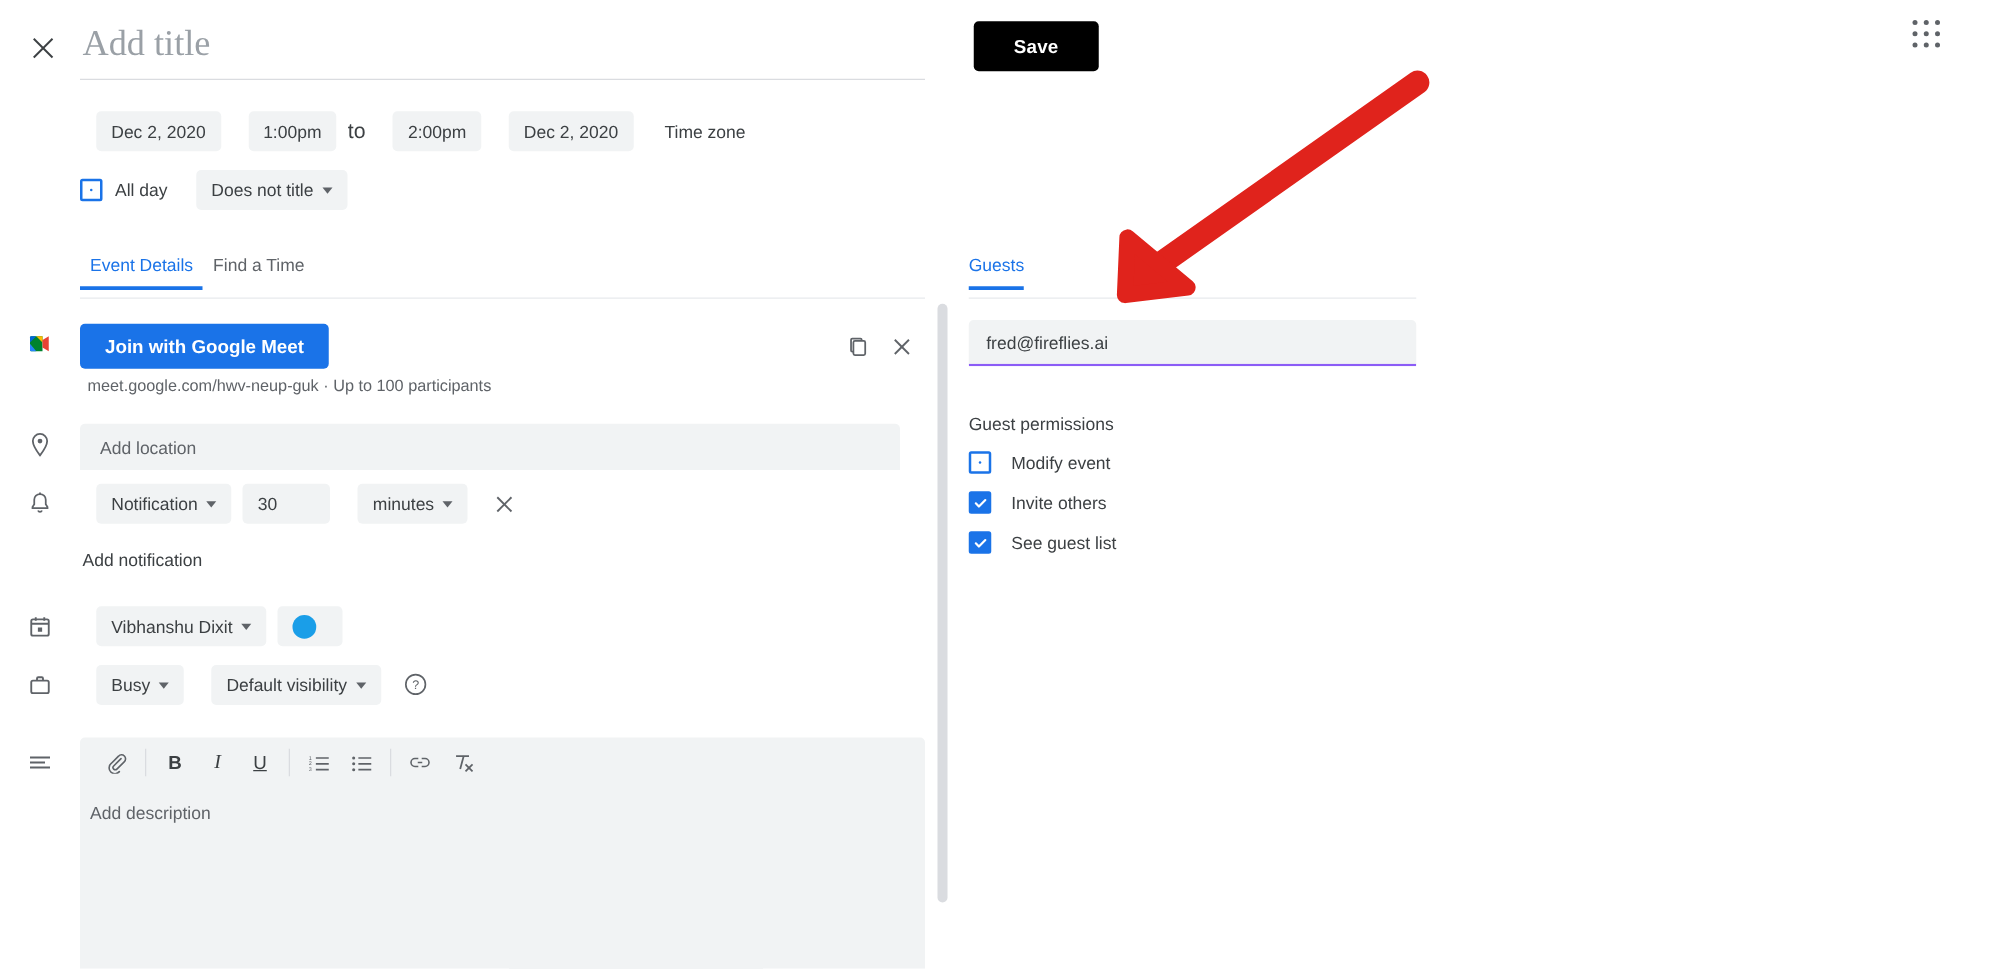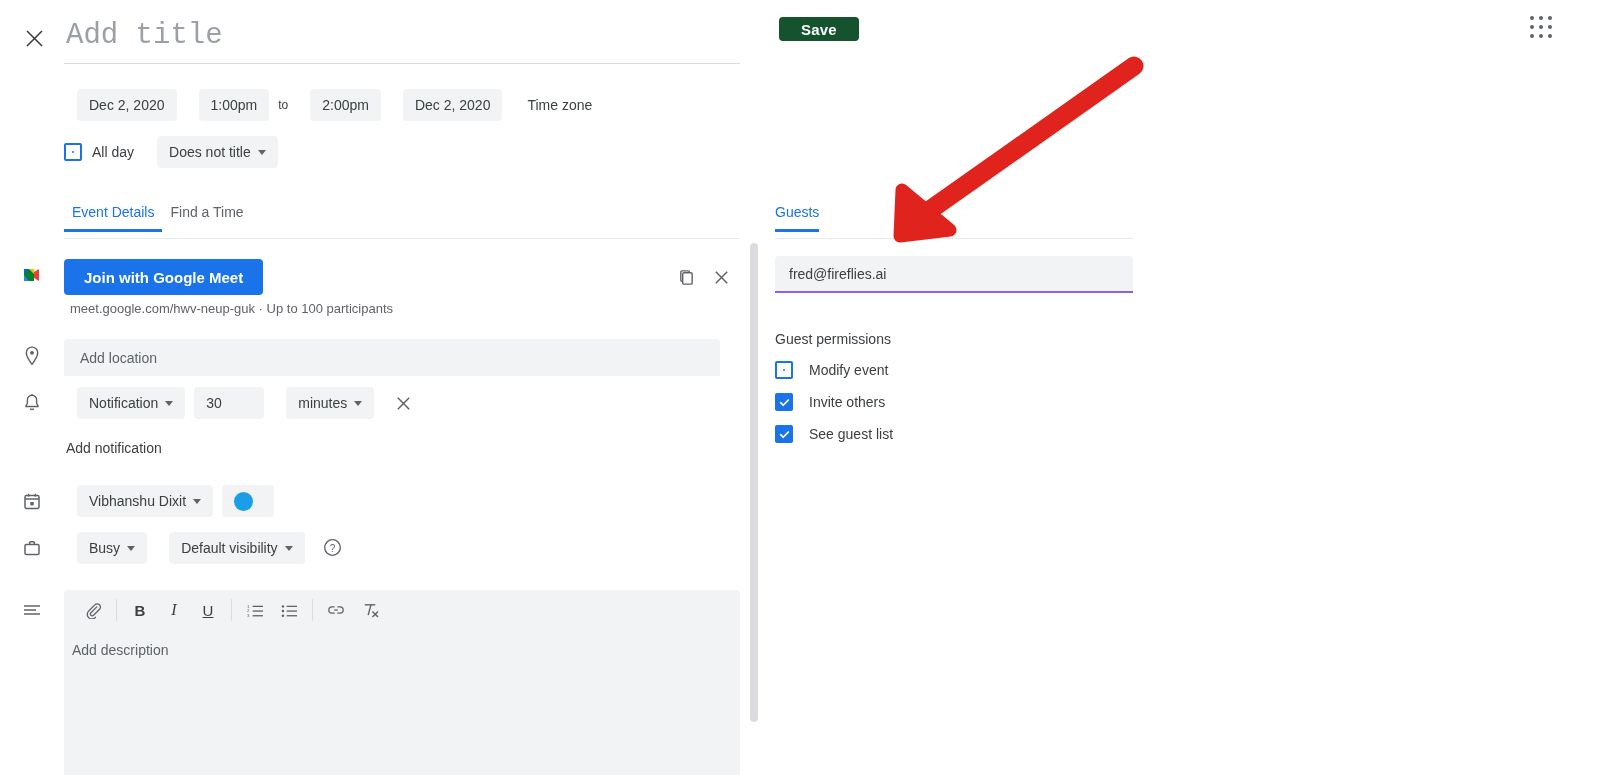--- a/index.html
+++ b/index.html
@@ -15,30 +15,30 @@
   .close-x {
     position: absolute; left: 20px; top: 24px;
     width: 28px; height: 28px; cursor: pointer;
     display: flex; align-items: center; justify-content: center;
   }
   .title-input {
     position: absolute; left: 64px; top: 14px;
     width: 676px; height: 50px;
     border: none; outline: none; background: transparent;
     font-size: 29px; color: #701a75;
-    font-family: Liberation Mono, monospace;
+    font-family: Liberation Serif, serif;
     border-bottom: 1px solid #dadce0;
     padding: 0 2px 6px 2px;
   }
   .title-input::placeholder { color: #9aa0a6; }
 
   .save-btn {
     position: absolute; left: 779px; top: 17px;
-    height: 24px; padding: 0 22px;
-    background: #14532d; color: #fff;
+    height: 40px; padding: 0 32px;
+    background: #000000; color: #fff;
     border: none; border-radius: 4px;
     font-size: 15px; font-weight: bold; cursor: pointer;
     font-family: "Liberation Sans", sans-serif;
     letter-spacing: .2px;
   }
 
   .apps-grid {
     position: absolute; left: 1530px; top: 16px;
     width: 24px; height: 24px;
     display: grid; grid-template-columns: repeat(3, 1fr);
@@ -57,21 +57,21 @@
   }
   .chip .caret {
     margin-left: 7px; width: 0; height: 0;
     border-left: 4px solid transparent; border-right: 4px solid transparent;
     border-top: 5px solid #5f6368;
   }
   .datetime-row {
     position: absolute; left: 64px; top: 89px;
     display: flex; align-items: center; gap: 9px;
   }
-  .to-word { font-size: 12px; color: #3c4043; }
+  .to-word { font-size: 17px; color: #3c4043; }
   .tz-word { font-size: 14px; color: #3c4043; margin-left: 16px; cursor: pointer; }
 
   .allday-row {
     position: absolute; left: 64px; top: 136px;
     display: flex; align-items: center; gap: 10px;
   }
   .cb {
     width: 18px; height: 18px; border-radius: 2px;
     border: 2px solid #1a73e8; background: #fff;
     display: inline-flex; align-items: center; justify-content: center;

